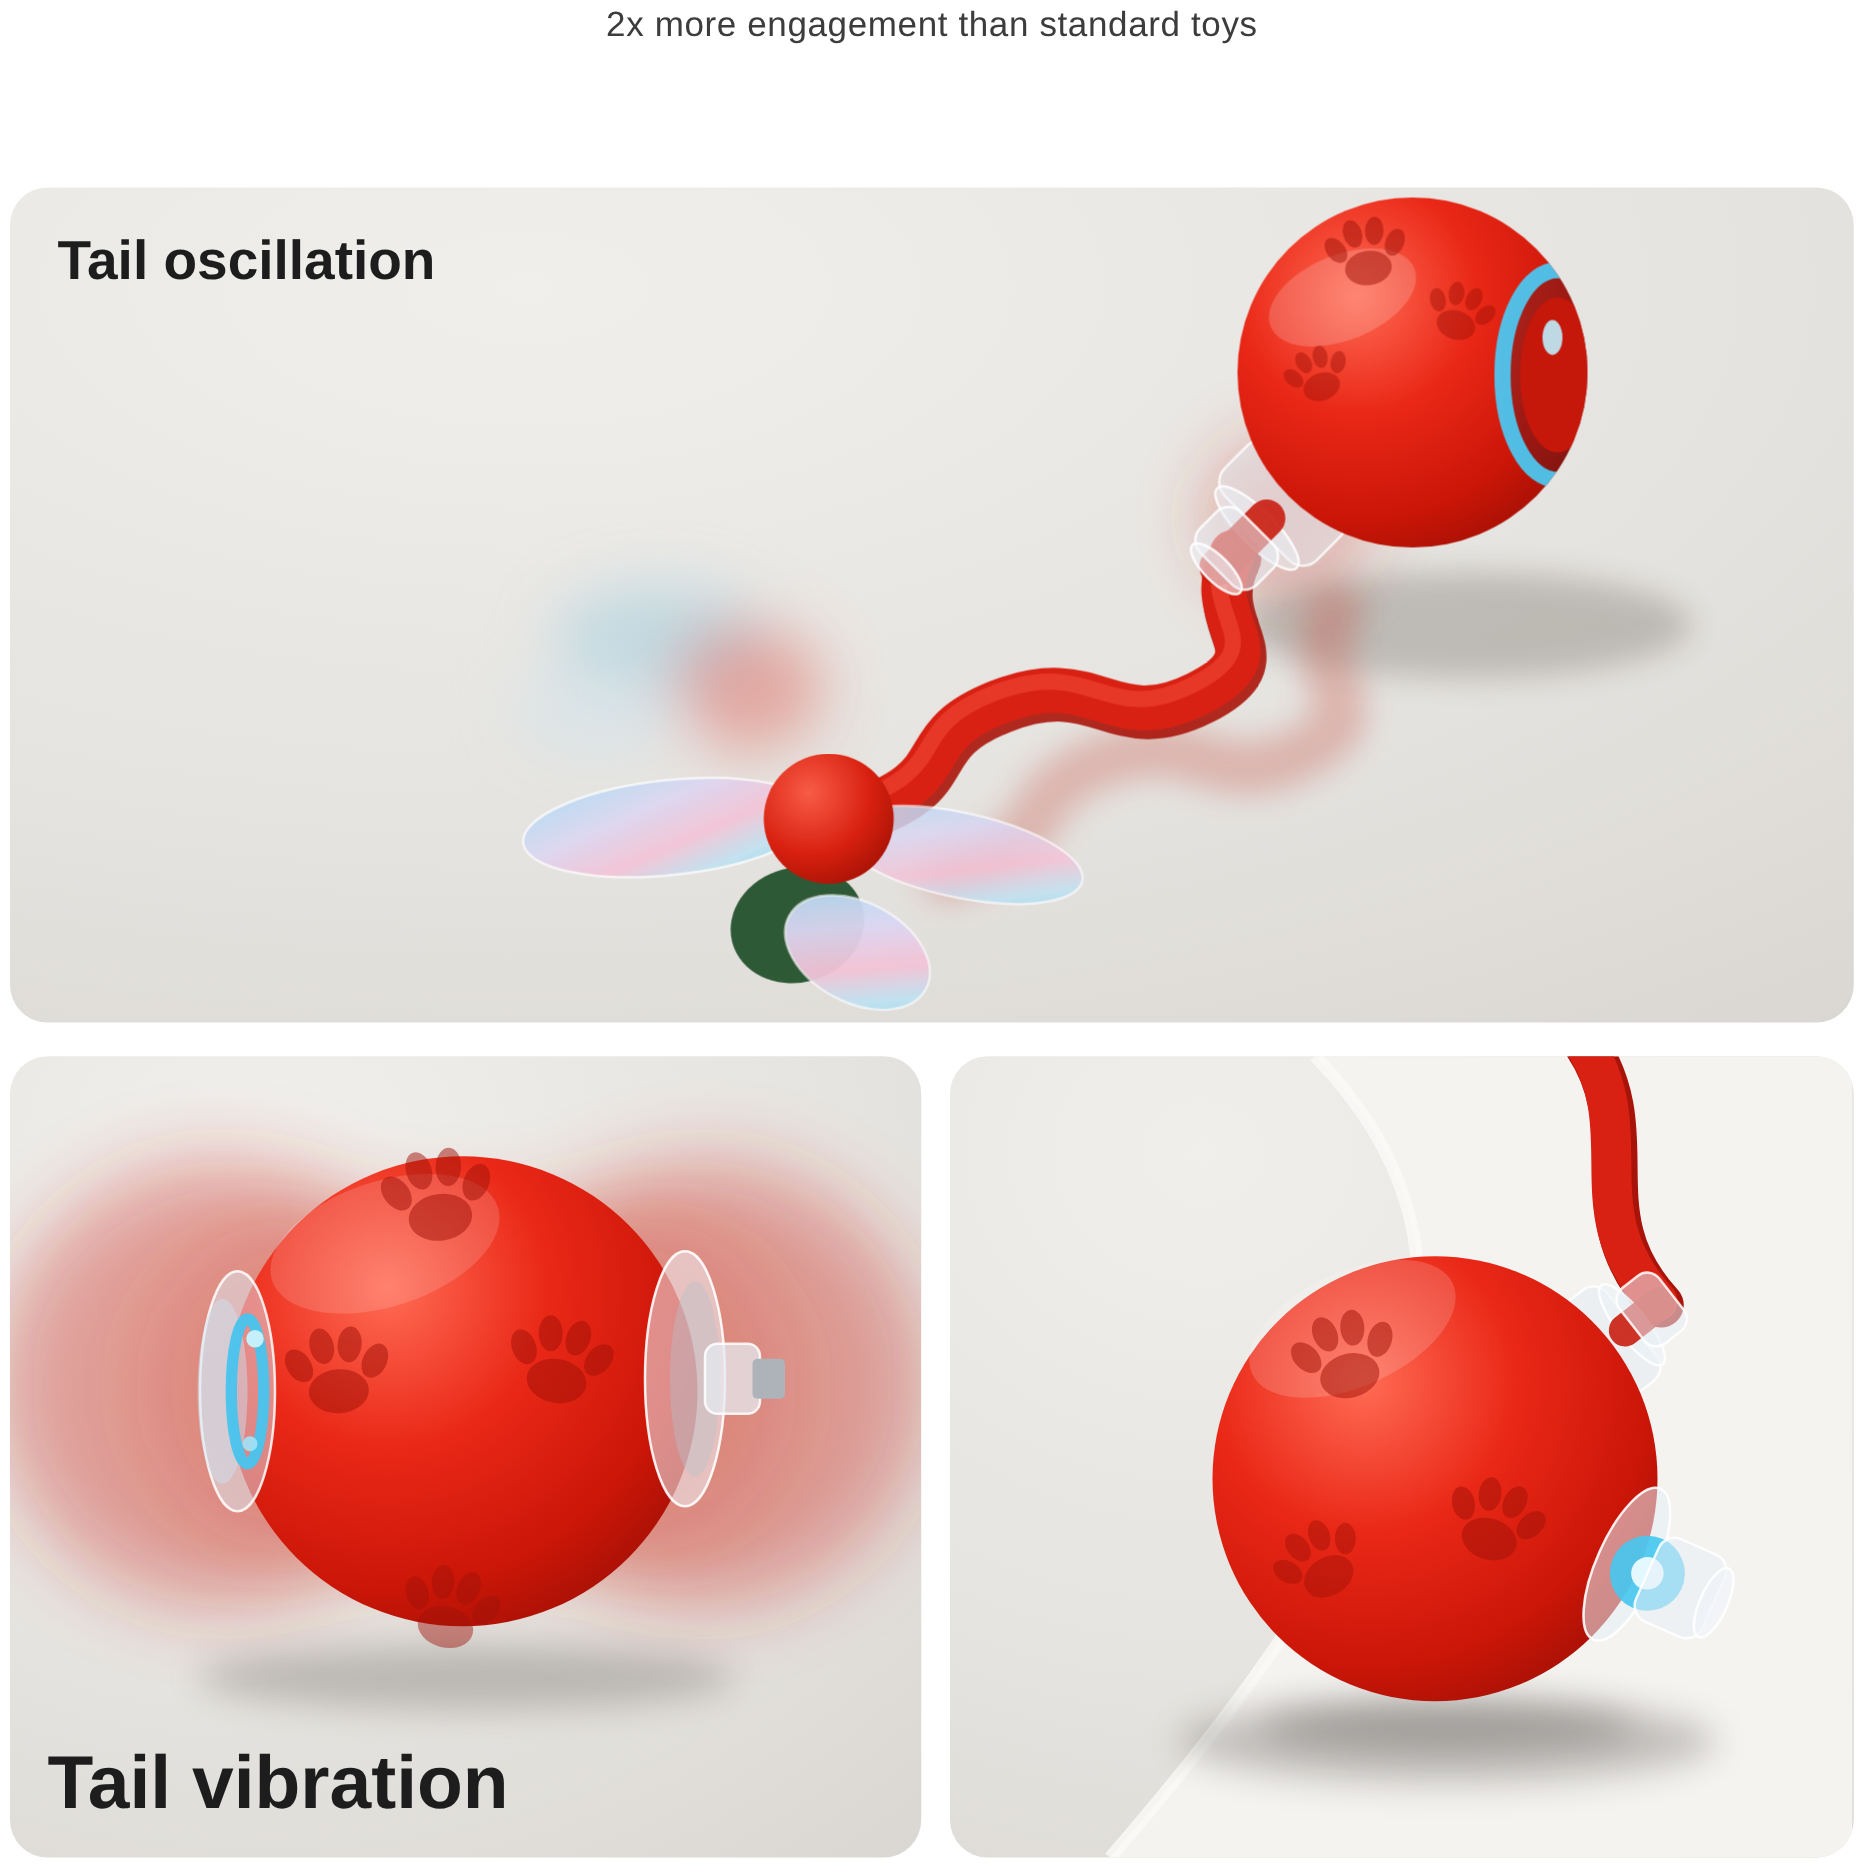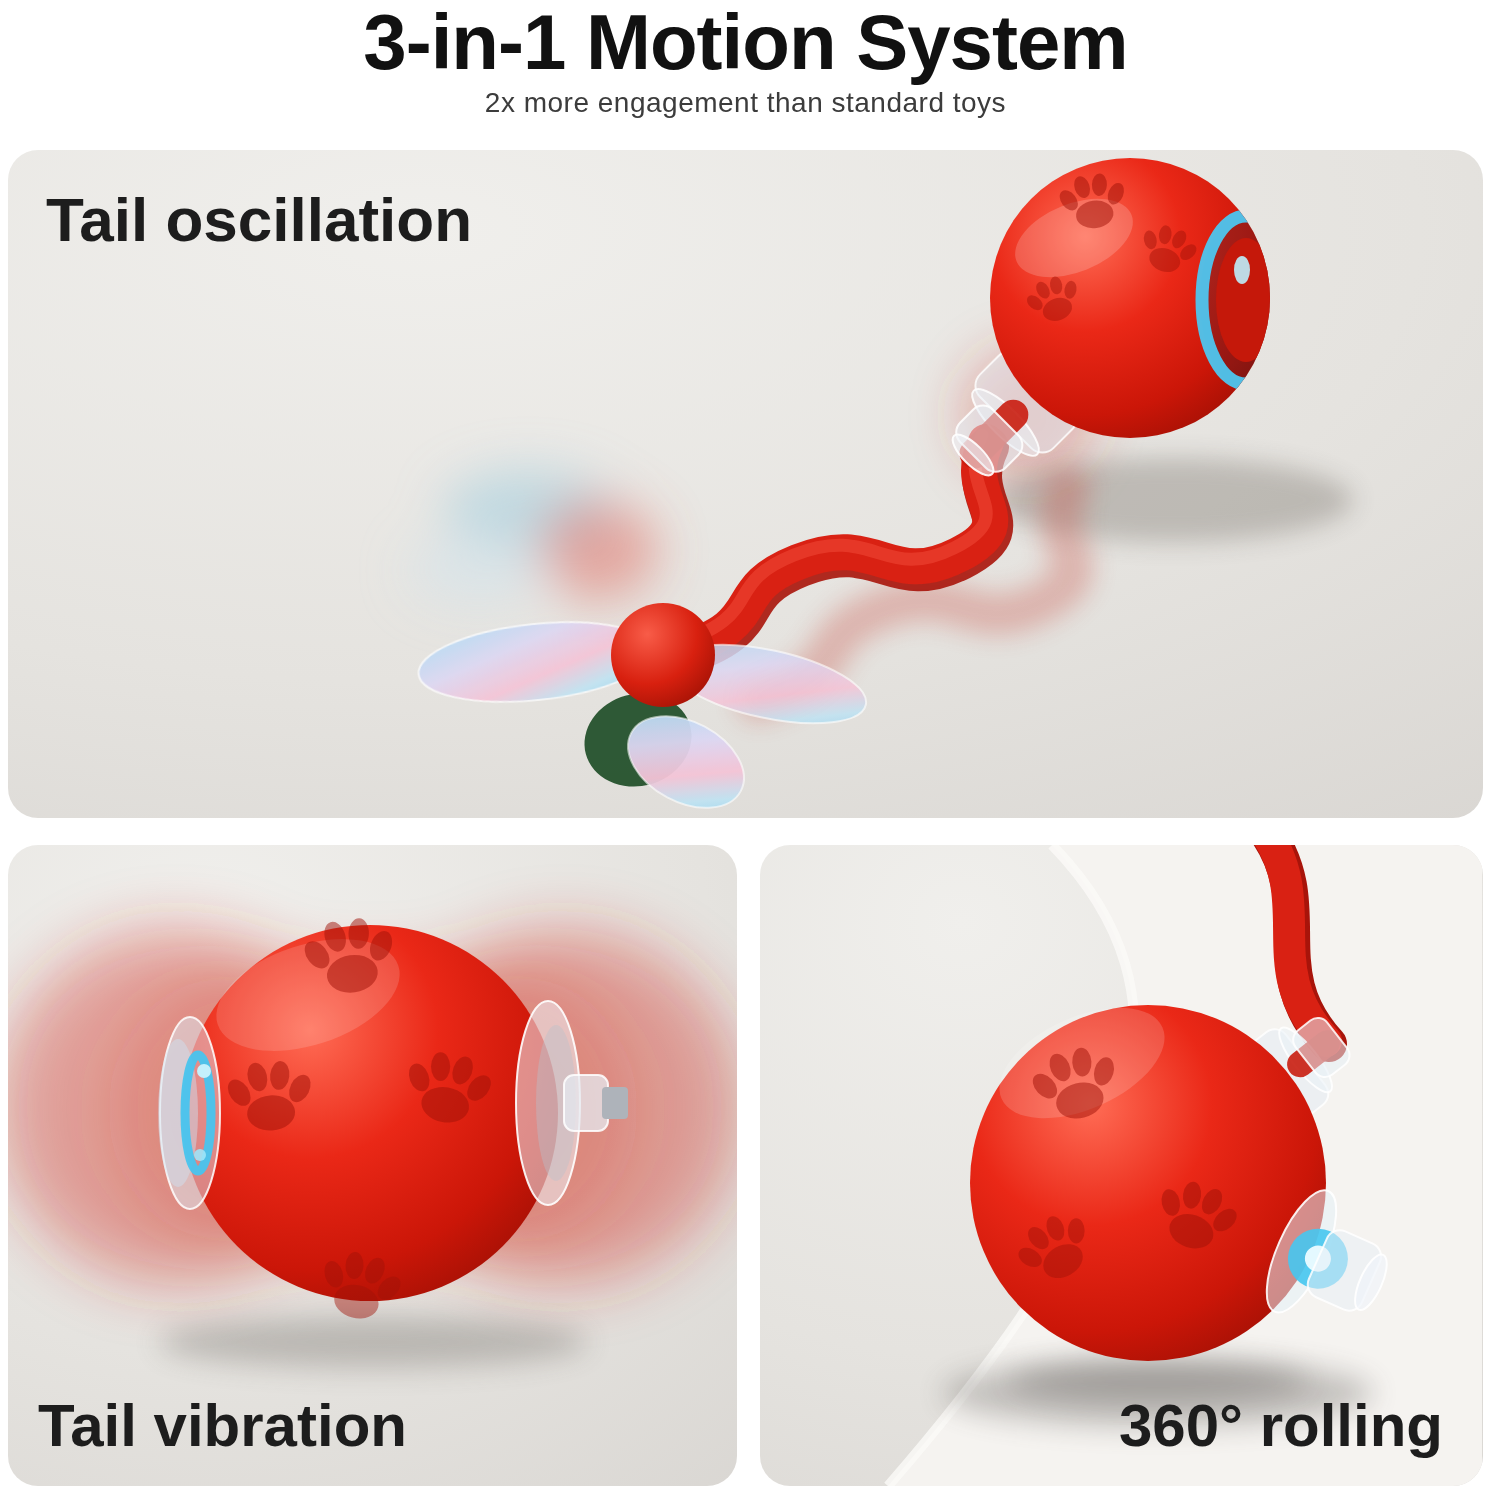--- a/index.html
+++ b/index.html
@@ -25,31 +25,30 @@
   .panel {
     position: absolute; border-radius: 30px; overflow: hidden;
     background: radial-gradient(130% 130% at 28% 12%, #f0efec 0%, #e5e3df 52%, #d6d3cf 100%);
   }
   .panel svg { position: absolute; left: 0; top: 0; display: block; }
   .panel-label {
     position: absolute; z-index: 2;
     font-weight: 700; color: #1d1d1d; letter-spacing: 0;
   }
   #panel-tail { left: 8px; top: 150px; width: 1475px; height: 668px; }
-  #panel-tail .panel-label { left: 38px; top: 34px; font-size: 62px; }
+  #panel-tail .panel-label { left: 38px; top: 34px; font-size: 44px; }
   #panel-vibration { left: 8px; top: 845px; width: 729px; height: 641px; }
   #panel-vibration .panel-label { left: 30px; bottom: 26px; font-size: 60px; }
   #panel-rolling { left: 760px; top: 845px; width: 723px; height: 641px; }
   #panel-rolling .panel-label { right: 40px; bottom: 26px; font-size: 60px; }
 </style>
 </head>
 <body>
 
 <div class="header">
-  <h1 class="title">3-in-1 Motion System</h1>
   <p class="subtitle">2x more engagement than standard toys</p>
 </div>
 
 <div class="panel" id="panel-tail">
   <div class="panel-label">Tail oscillation</div>
   <svg viewBox="0 0 1475 668" width="1475" height="668">
     <defs>
       <radialGradient id="ballA" cx="0.34" cy="0.28" r="0.85">
         <stop offset="0" stop-color="#ff6c55"></stop>
         <stop offset="0.4" stop-color="#ea2817"></stop>
@@ -184,21 +183,20 @@
     </g>
 
     <use href="#pawB" transform="translate(342,112) scale(1.7) rotate(-8)" fill="#a01208" opacity="0.5"></use>
     <use href="#pawB" transform="translate(262,252) scale(1.6) rotate(-4)" fill="#a01208" opacity="0.5"></use>
     <use href="#pawB" transform="translate(440,244) scale(1.6) rotate(10)" fill="#a01208" opacity="0.5"></use>
     <use href="#pawB" transform="translate(352,442) scale(1.5) rotate(14)" fill="#a01208" opacity="0.45"></use>
   </svg>
 </div>
 
 <div class="panel" id="panel-rolling">
-  <div class="panel-label">360° rolling</div>
   <svg viewBox="0 0 722 641" width="722" height="641">
     <defs>
       <radialGradient id="ballC" cx="0.34" cy="0.28" r="0.85">
         <stop offset="0" stop-color="#ff6c55"></stop>
         <stop offset="0.4" stop-color="#ea2817"></stop>
         <stop offset="0.75" stop-color="#cb1608"></stop>
         <stop offset="1" stop-color="#9c0f04"></stop>
       </radialGradient>
       <filter id="blurC1" x="-60%" y="-60%" width="220%" height="220%">
           <feGaussianBlur stdDeviation="14"></feGaussianBlur>

